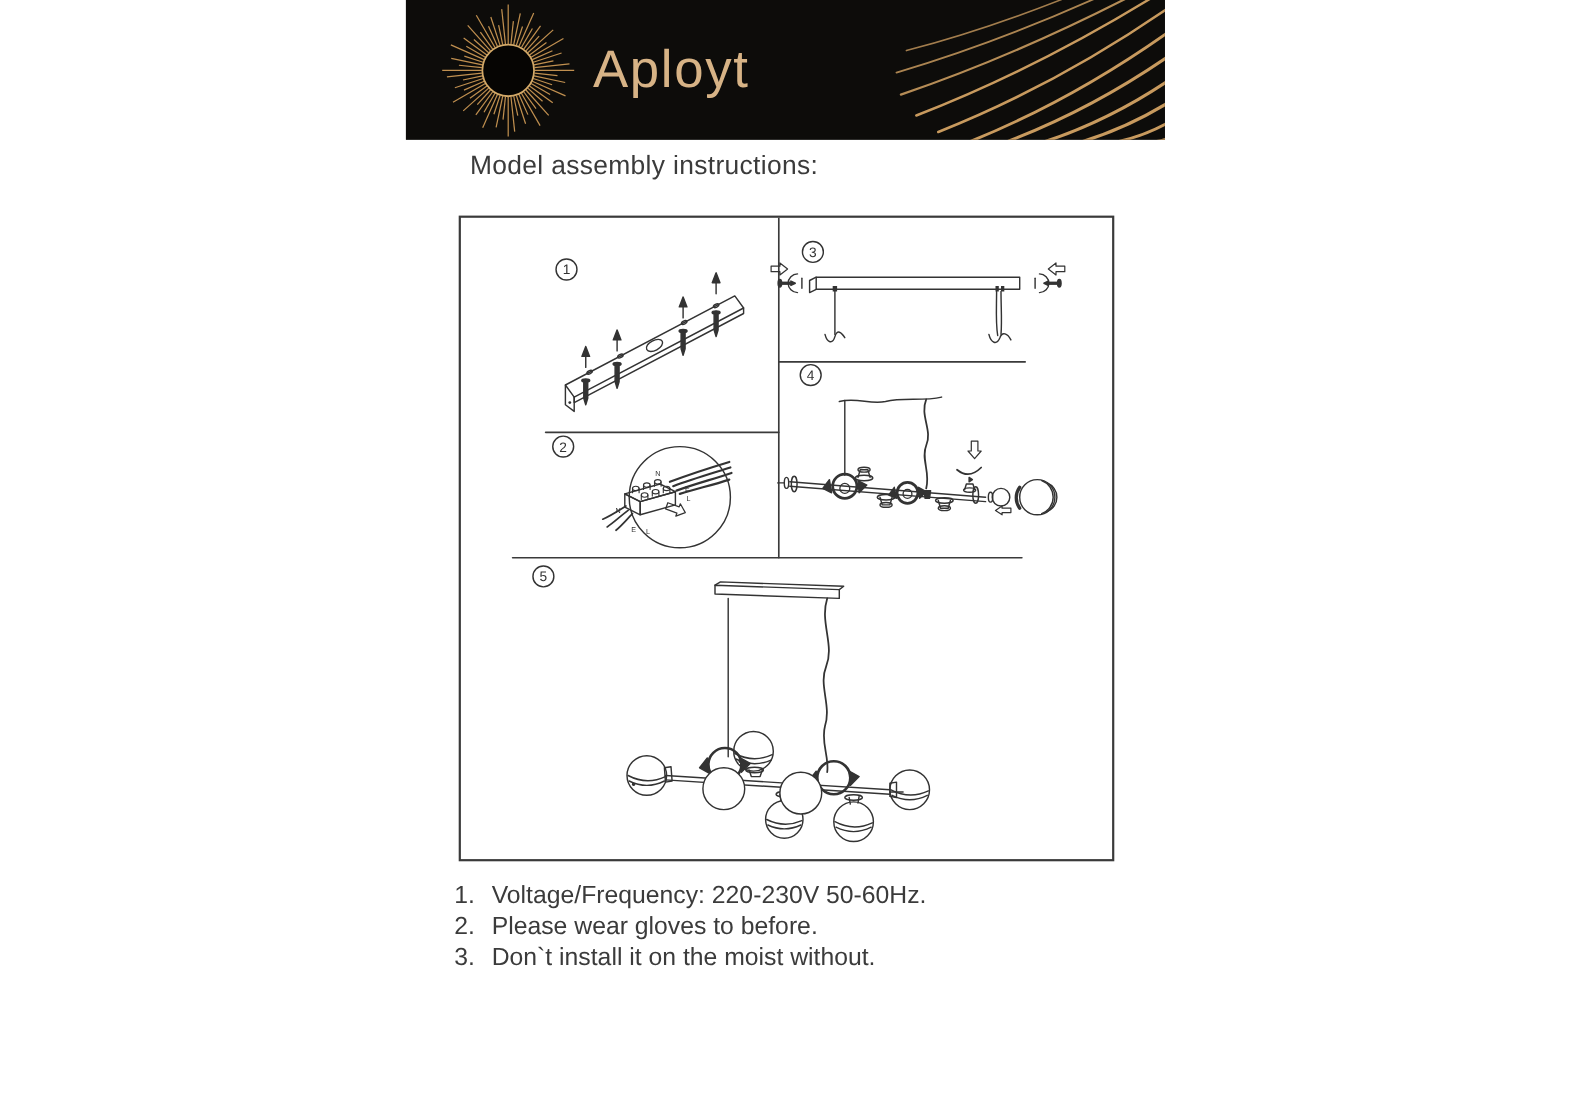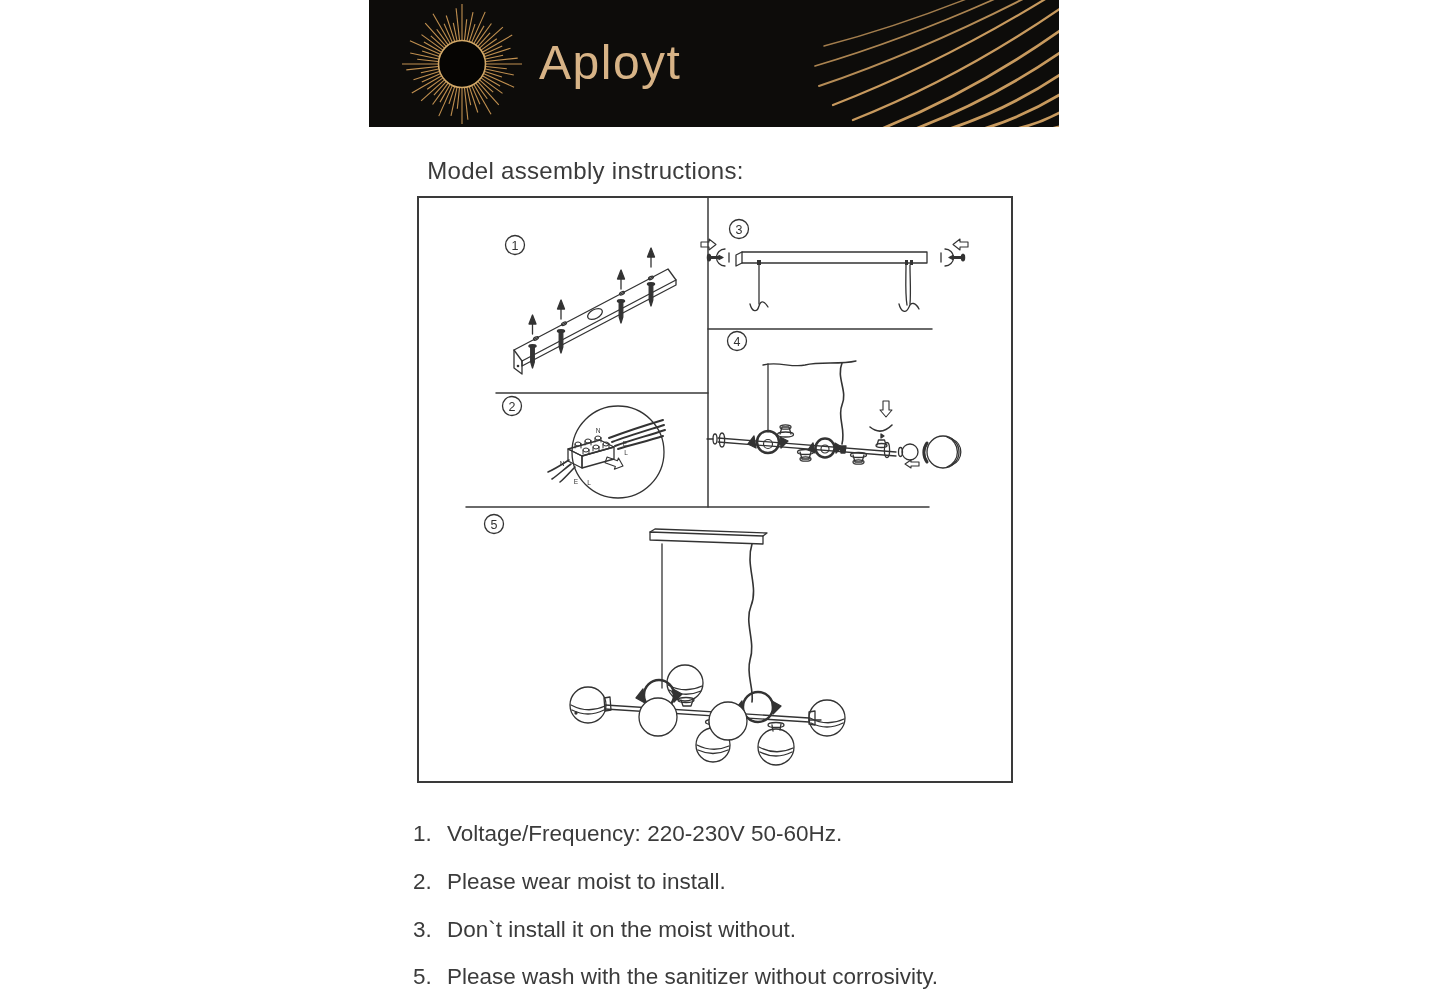--- a/index.html
+++ b/index.html
@@ -5,28 +5,28 @@
   html,body{margin:0;padding:0;background:#ffffff;}
   .page{
     position:relative;width:1429px;height:1000px;background:#ffffff;overflow:hidden;
     font-family:"Liberation Sans", sans-serif;color:#3d3d3d;
   }
   
   .banner{position:absolute;left:369px;top:0;width:690px;height:127px;background:#0d0c0a;}
   .banner svg{display:block;}
   .brand-text{font-family:"Liberation Sans", sans-serif;}
   
-  .title-block{position:absolute;left:0;top:137px;width:1171px;text-align:center;line-height:28px;margin-top:20px;}
+  .title-block{position:absolute;left:0;top:137px;width:1171px;text-align:center;line-height:28px;}
   .title-line{font-size:24px;letter-spacing:0.3px;color:#3b3b3b;}
   
   .diagram-box{position:absolute;left:417px;top:196px;width:596px;height:587px;border:2px solid #3a3a3a;box-sizing:border-box;background:#fff;}
   .diagram-box svg{display:block;}
   
   .instructions{position:absolute;left:413px;top:800px;}
-  .instr-item{font-size:22.5px;line-height:27.8px;color:#3b3b3b;white-space:nowrap;margin-top:20px;}
+  .instr-item{font-size:22.5px;line-height:27.8px;color:#3b3b3b;white-space:nowrap;}
   .instr-item .num{display:inline-block;width:34px;}
 </style>
 </head>
 <body>
 
 <div class="page">
 
   <div class="banner">
     <svg width="690" height="127" viewBox="0 0 690 127">
       <defs>
@@ -312,23 +312,20 @@
         </g>
       </g>
     </svg>
   </div>
 
   <div class="instructions">
     <div class="instr-item">
       <span class="num">1.</span><span>Voltage/Frequency: 220-230V 50-60Hz.</span>
     </div>
     <div class="instr-item">
-      <span class="num">2.</span><span>Please wear moist to install.</span>
+      <span class="num">2.</span><span>Please wear gloves to before.</span>
     </div>
     <div class="instr-item">
       <span class="num">3.</span><span>Don`t install it on the moist without.</span>
     </div>
-    <div class="instr-item">
-      <span class="num">5.</span><span>Please wash with the sanitizer without corrosivity.</span>
-    </div>
   </div>
 
 </div>
 
 </body></html>

